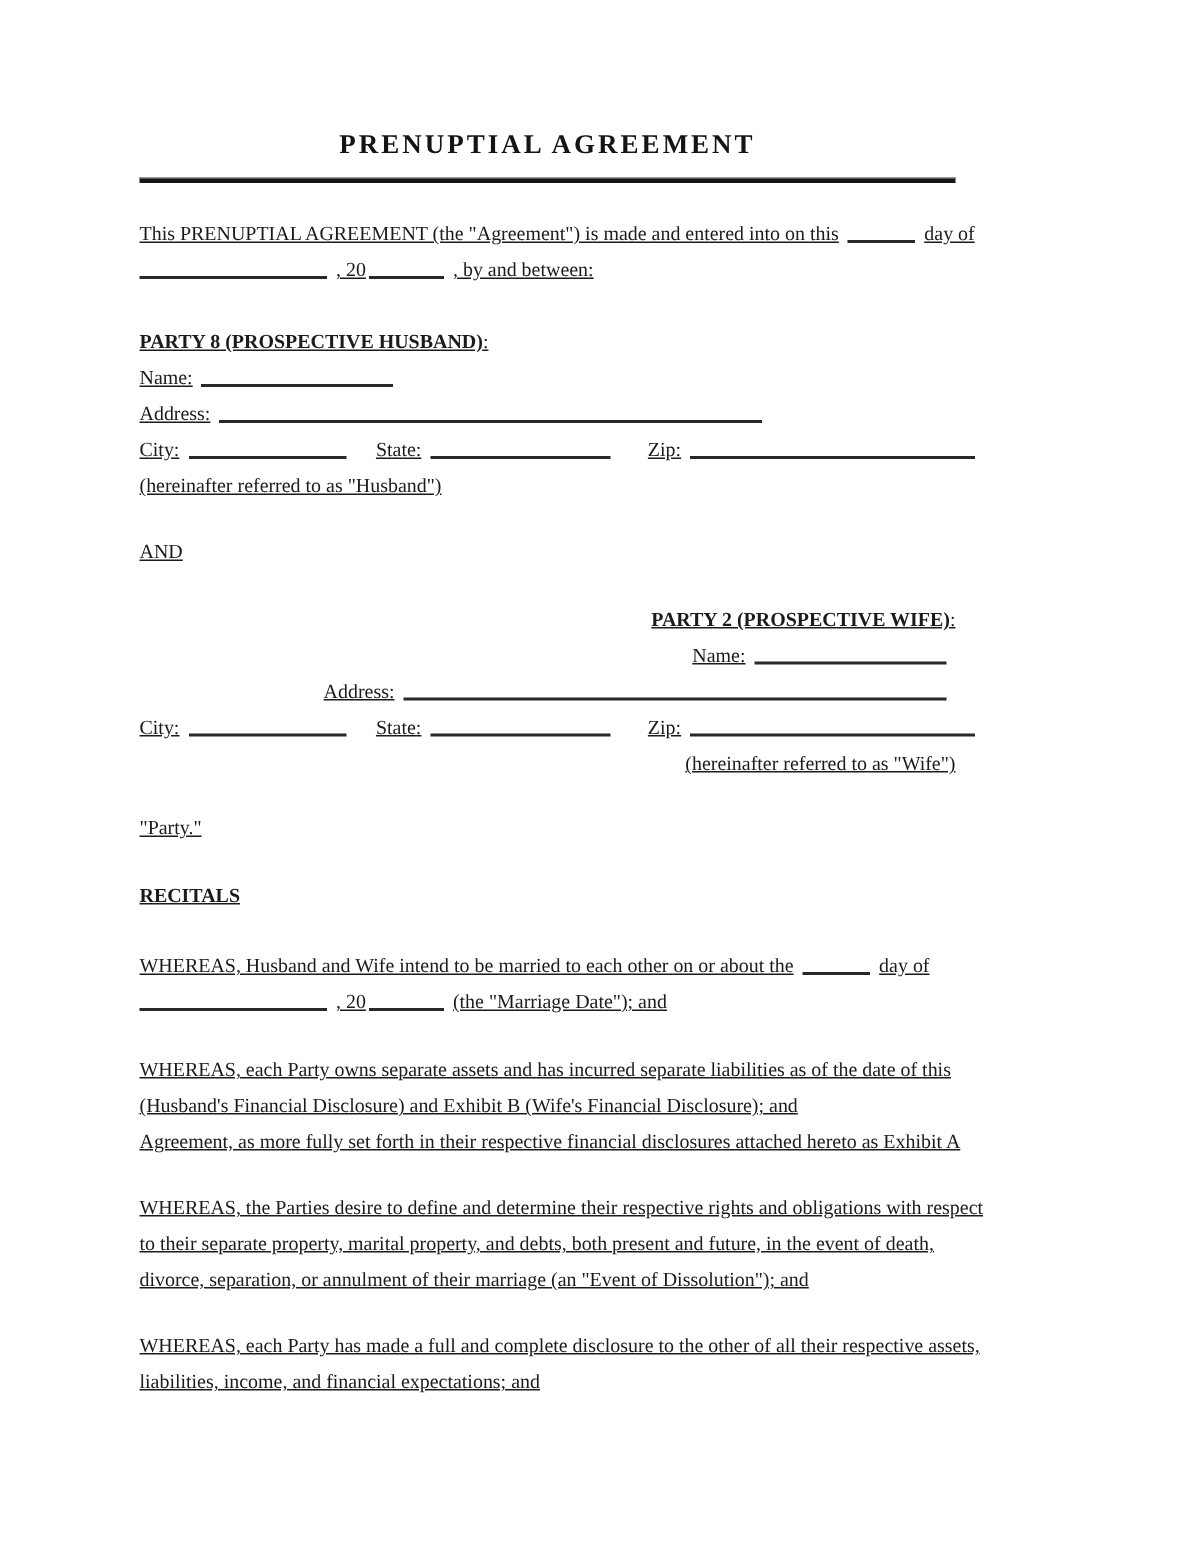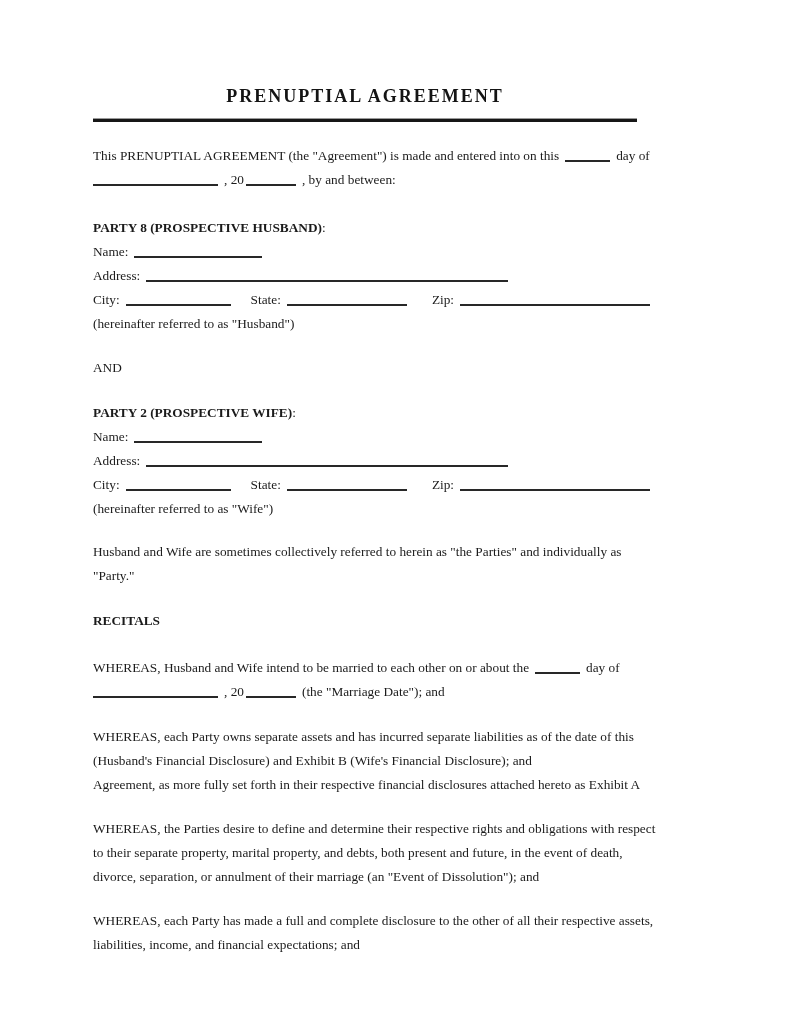--- a/index.html
+++ b/index.html
@@ -30,21 +30,21 @@
   .title-rule {
     margin-top: 12px;
     height: 3px;
     background: #161616;
     border-top: 1px solid #9a9a9a;
   }
   .para {
     font-size: 13.3px;
     line-height: 24px;
   }
-  .line { white-space: nowrap; }
+  .line { white-space: nowrap; text-decoration: underline; }
   .bold { font-weight: bold; }
   
   .b {
     display: inline-block;
     height: 1px;
     border-bottom: 2px solid #282828;
     vertical-align: -2px;
     margin: 0 6px;
   }
   .b.first { margin-left: 0; }
@@ -53,21 +53,21 @@
   .w50  { width: 50px; }
   .w105 { width: 105px; }
   .w120 { width: 120px; }
   .w125 { width: 125px; }
   .w128 { width: 128px; }
   .w190 { width: 190px; }
   .w362 { width: 362px; }
   .ml14 { margin-left: 14px; }
   .ml5  { margin-left: 19px; }
   .mt22 { margin-top: 22px; }
-  .mb19 { margin-bottom: 19px; }
+  .mb19 { margin-bottom: 19px; text-align: right; }
   .mb20 { margin-bottom: 20px; }
   .mb21 { margin-bottom: 21px; }
   .mb23 { margin-bottom: 23px; }
   .mb24 { margin-bottom: 24px; }
 </style>
 </head>
 <body>
 
 <div class="page">
 
@@ -93,21 +93,20 @@
 
   <div class="para mb19">
     <div class="line"><span class="bold">PARTY 2 (PROSPECTIVE WIFE)</span><span>:</span></div>
     <div class="line"><span>Name:</span><span class="b w128"></span></div>
     <div class="line"><span>Address:</span><span class="b w362"></span></div>
     <div class="line"><span>City:</span><span class="b w105"></span><span class="ml14">State:</span><span class="b w120"></span><span class="ml5">Zip:</span><span class="b w190"></span></div>
     <div class="line"><span>(hereinafter referred to as "Wife")</span></div>
   </div>
 
   <div class="para mb21">
-    <div class="line"><span>Husband and Wife are sometimes collectively referred to herein as "the Parties" and individually as</span></div>
     <div class="line"><span>"Party."</span></div>
   </div>
 
   <div class="para mb23">
     <div class="line bold"><span>RECITALS</span></div>
   </div>
 
   <div class="para mb21">
     <div class="line"><span>WHEREAS, Husband and Wife intend to be married to each other on or about the</span><span class="b w45"></span><span>day of</span></div>
     <div class="line"><span class="b w125 first"></span><span>, 20</span><span class="b w50 tight"></span><span>(the "Marriage Date"); and</span></div>

